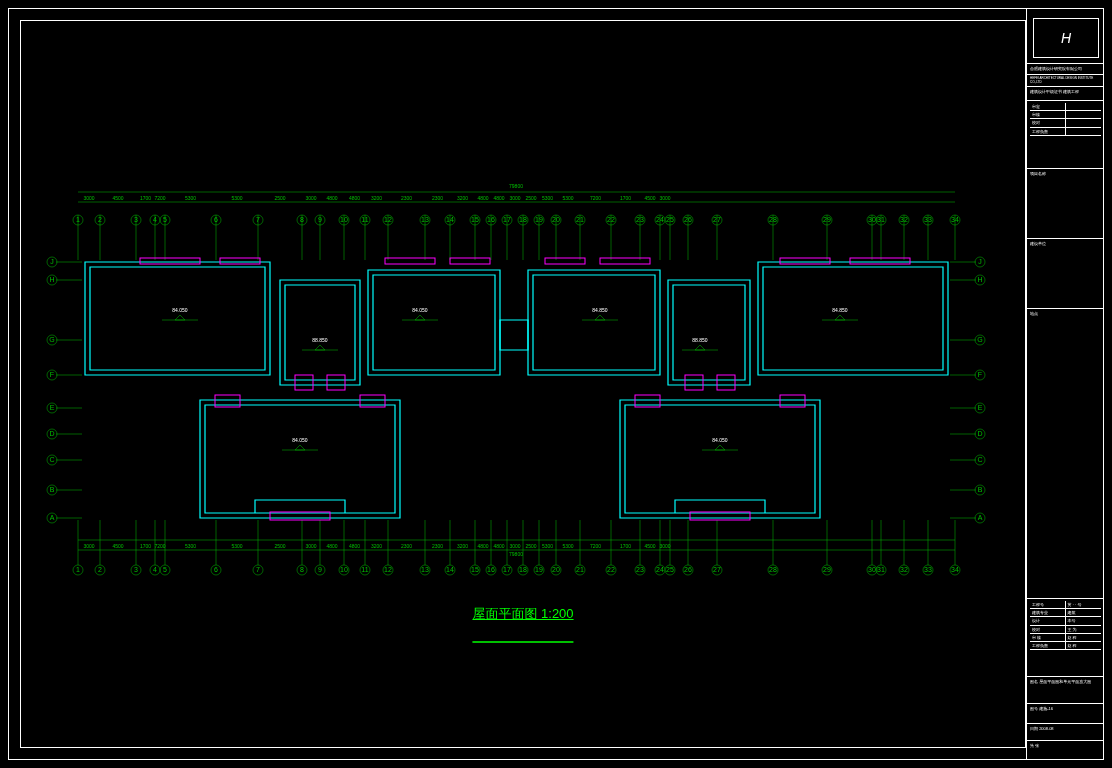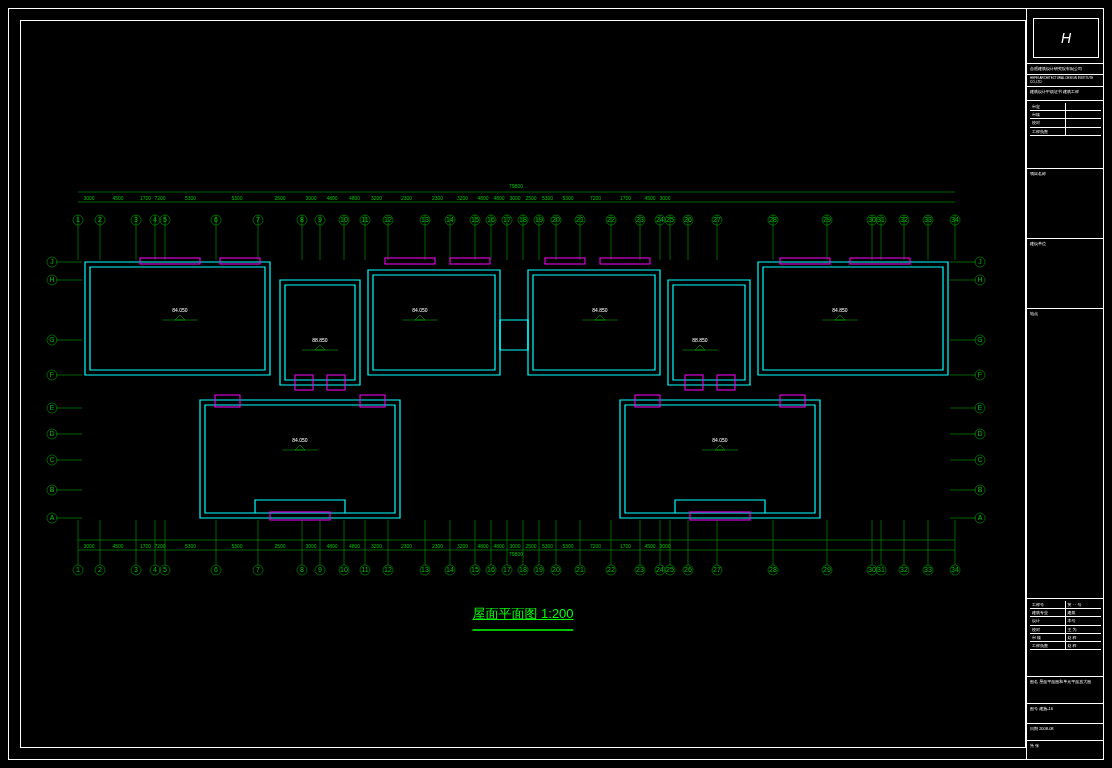--- a/index.html
+++ b/index.html
@@ -61,21 +61,21 @@
 
   .title-text {
     position: absolute;
     left: 50%; transform: translateX(-50%);
     top: 585px;
     color: #00ff00;
     font-size: 13px;
     text-decoration: underline;
     text-decoration-color: #00ff00;
     border-bottom: 2px solid #00c000;
-    padding-bottom: 6px;
+    padding-bottom: 18px;
   }
 </style>
 </head>
 <body>
 
 <div class="frame outer"></div>
 <div class="frame inner"></div>
 
 <div class="canvas">
 

